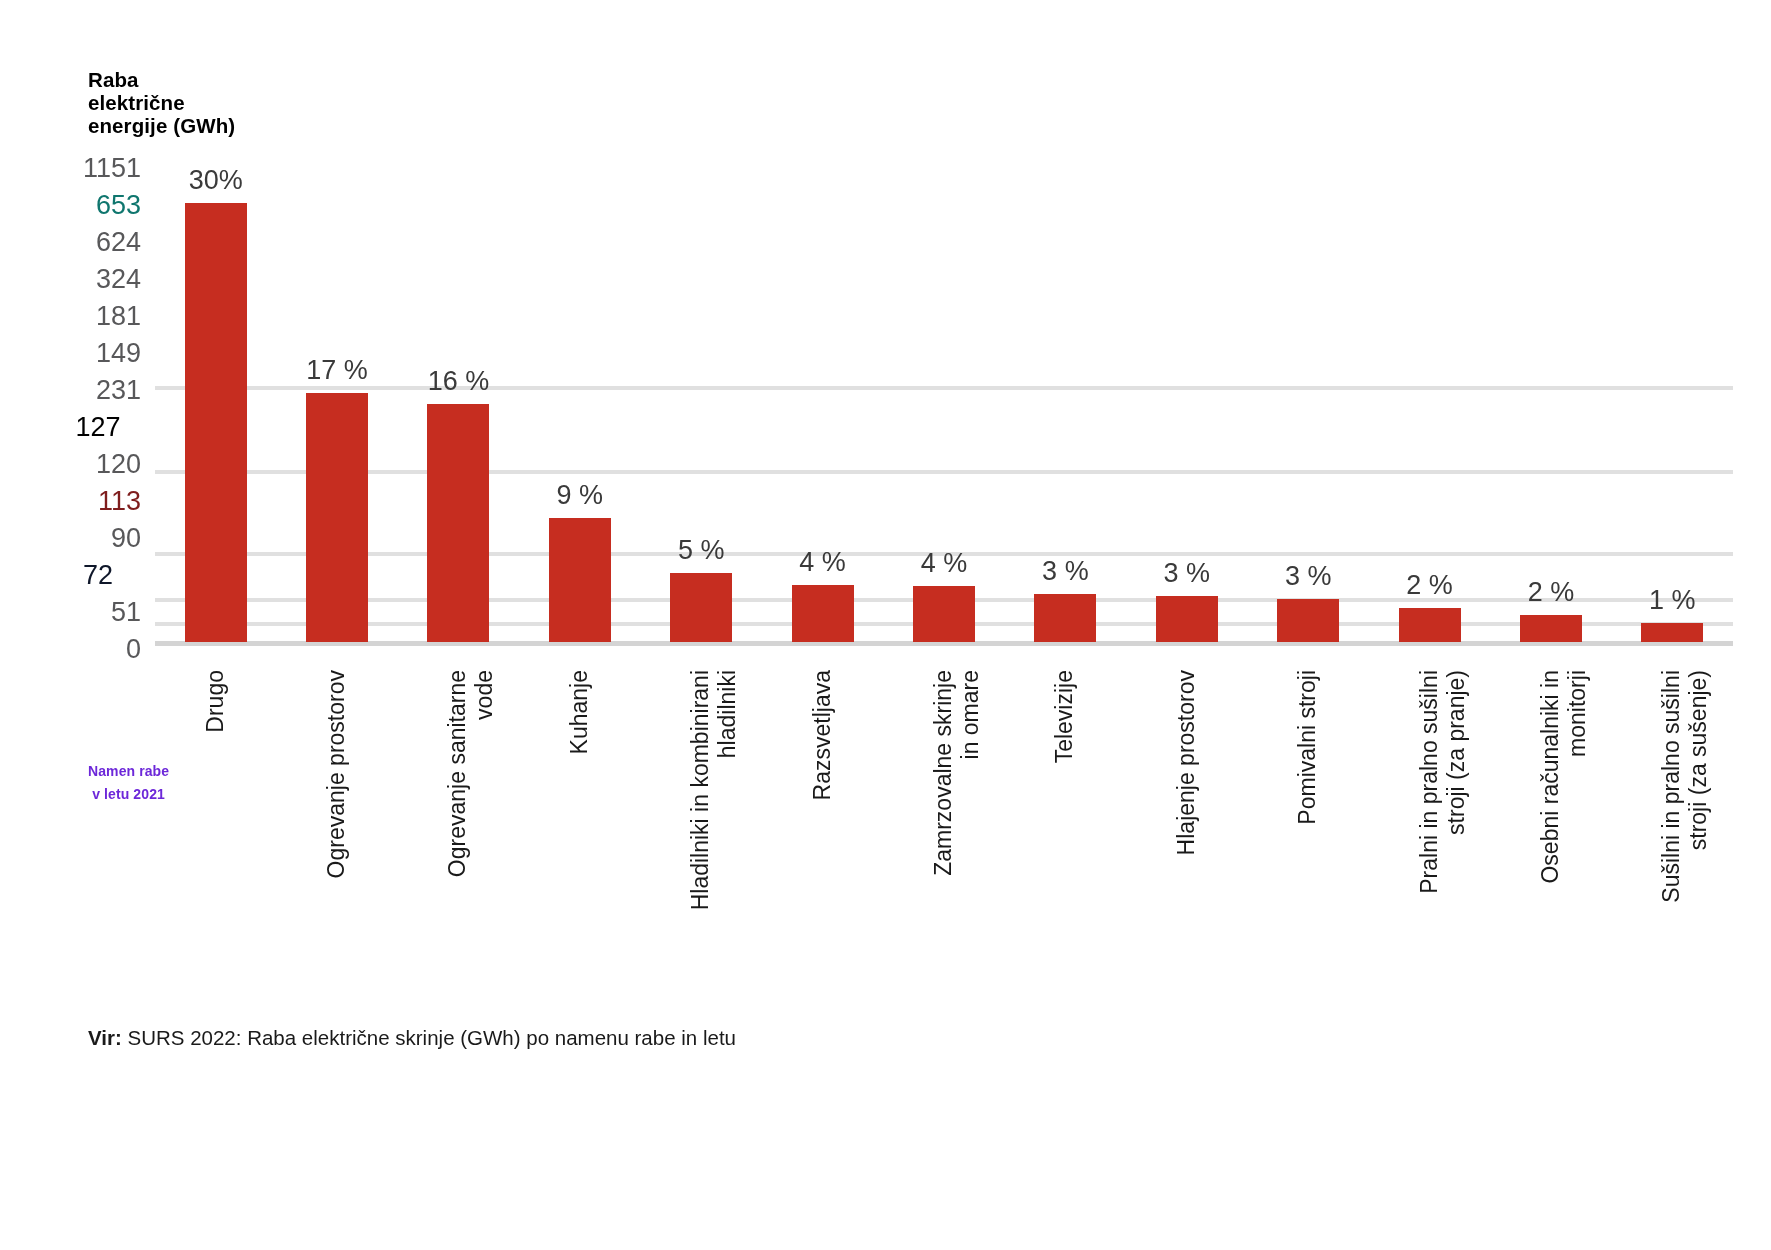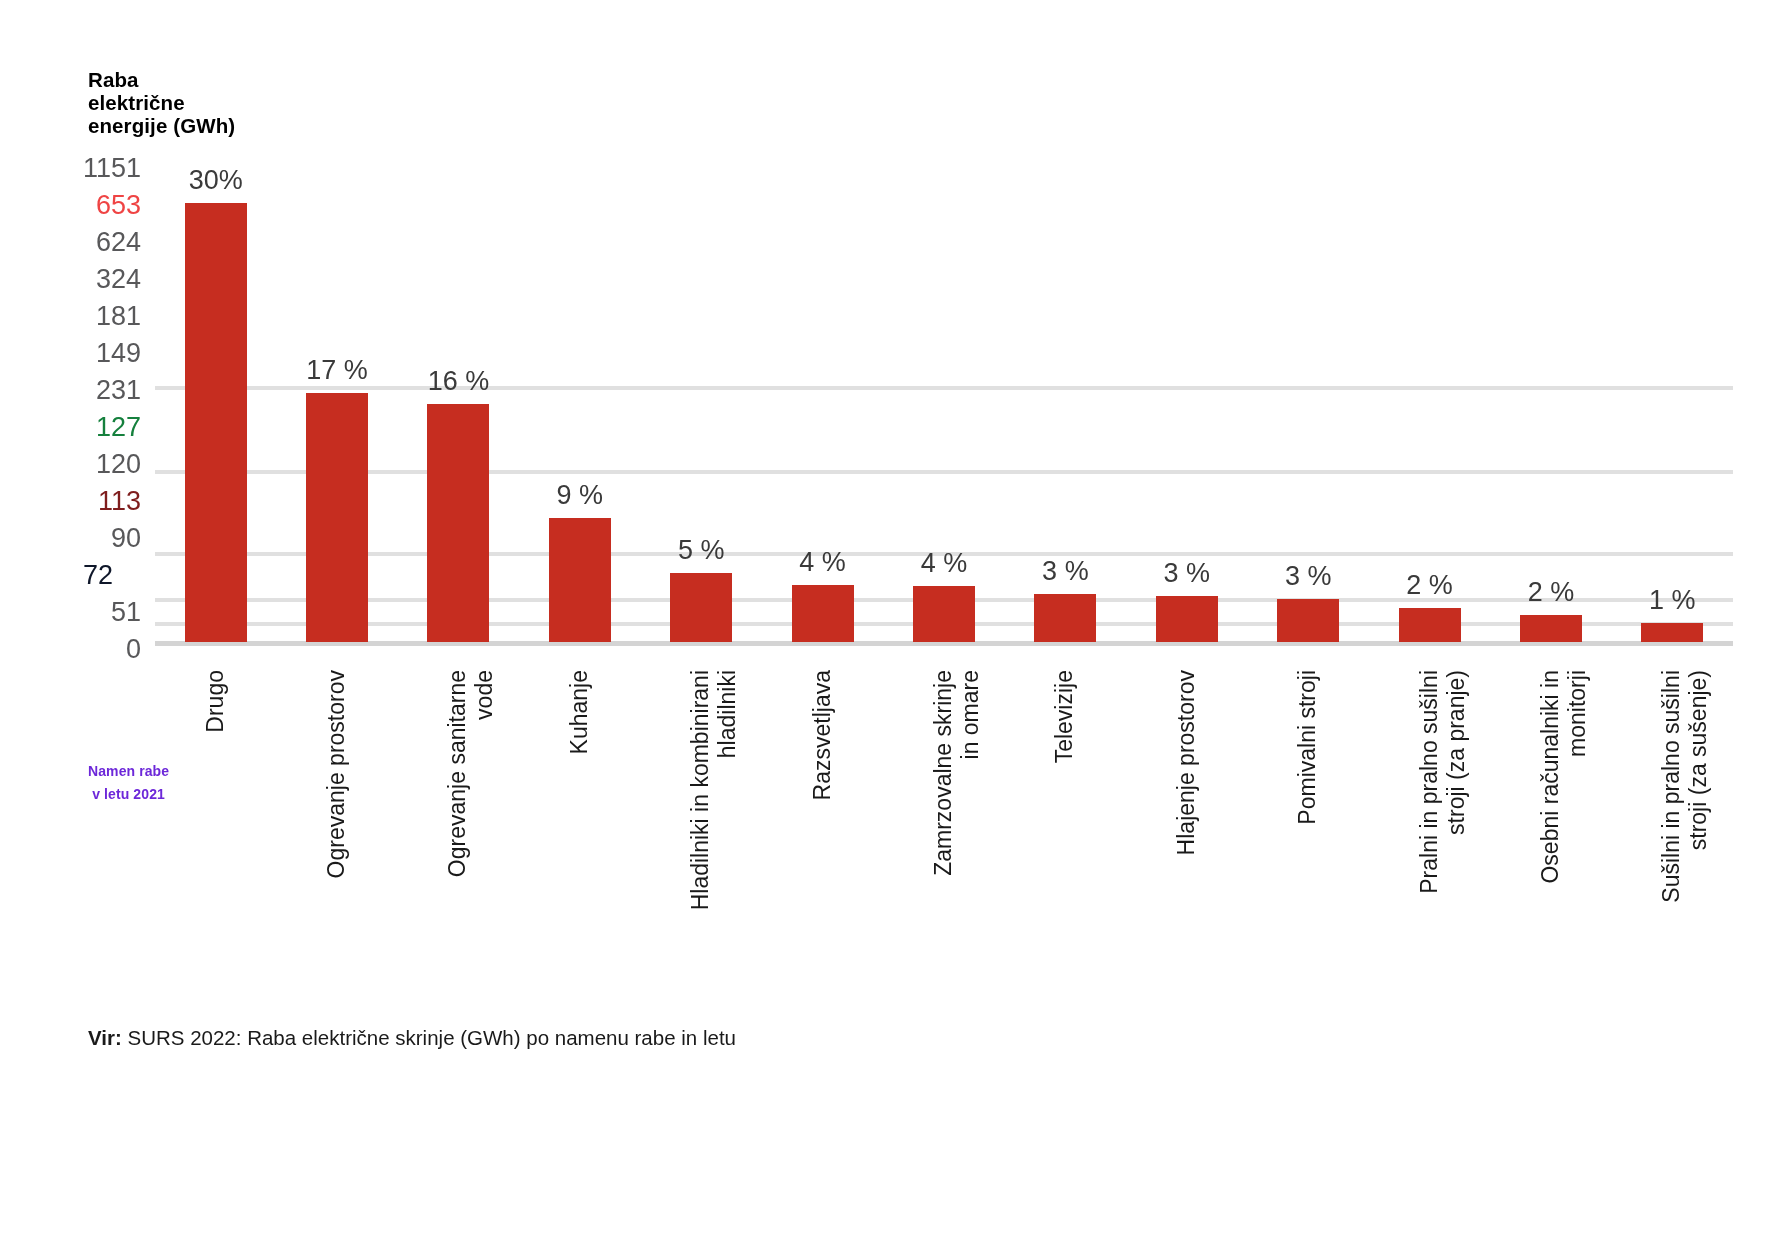--- a/index.html
+++ b/index.html
@@ -140,27 +140,27 @@
 
   <div class="y-axis-title">Raba
 električne
 energije (GWh)</div>
 
   <div class="x-axis-title">Namen rabe
 v letu 2021</div>
 
   <div id="ytick-wrap">
       <div class="ytick" style="top: 155px; color: rgb(88, 88, 90);">1151</div>
-      <div class="ytick" style="top: 192px; color: #ef4444;">653</div>
+      <div class="ytick" style="top: 192px; color: #0f766e;">653</div>
       <div class="ytick" style="top: 229px; color: rgb(88, 88, 90);">624</div>
       <div class="ytick" style="top: 266px; color: rgb(88, 88, 90);">324</div>
       <div class="ytick" style="top: 303px; color: rgb(88, 88, 90);">181</div>
       <div class="ytick" style="top: 340px; color: rgb(88, 88, 90);">149</div>
       <div class="ytick" style="top: 377px; color: rgb(88, 88, 90);">231</div>
-      <div class="ytick" style="top: 414px; color: #15803d;">127</div>
+      <div class="ytick" style="top: 414px; color: #000000; text-align: center;">127</div>
       <div class="ytick" style="top: 451px; color: rgb(88, 88, 90);">120</div>
       <div class="ytick" style="top: 488px; color: #7f1d1d;">113</div>
       <div class="ytick" style="top: 525px; color: rgb(88, 88, 90);">90</div>
       <div class="ytick" style="top: 562px; color: #0f172a; text-align: center;">72</div>
       <div class="ytick" style="top: 599px; color: rgb(88, 88, 90);">51</div>
       <div class="ytick" style="top: 636px; color: rgb(88, 88, 90);">0</div>
     </div>
 
   <div id="plot">
     <div id="gridlines">

